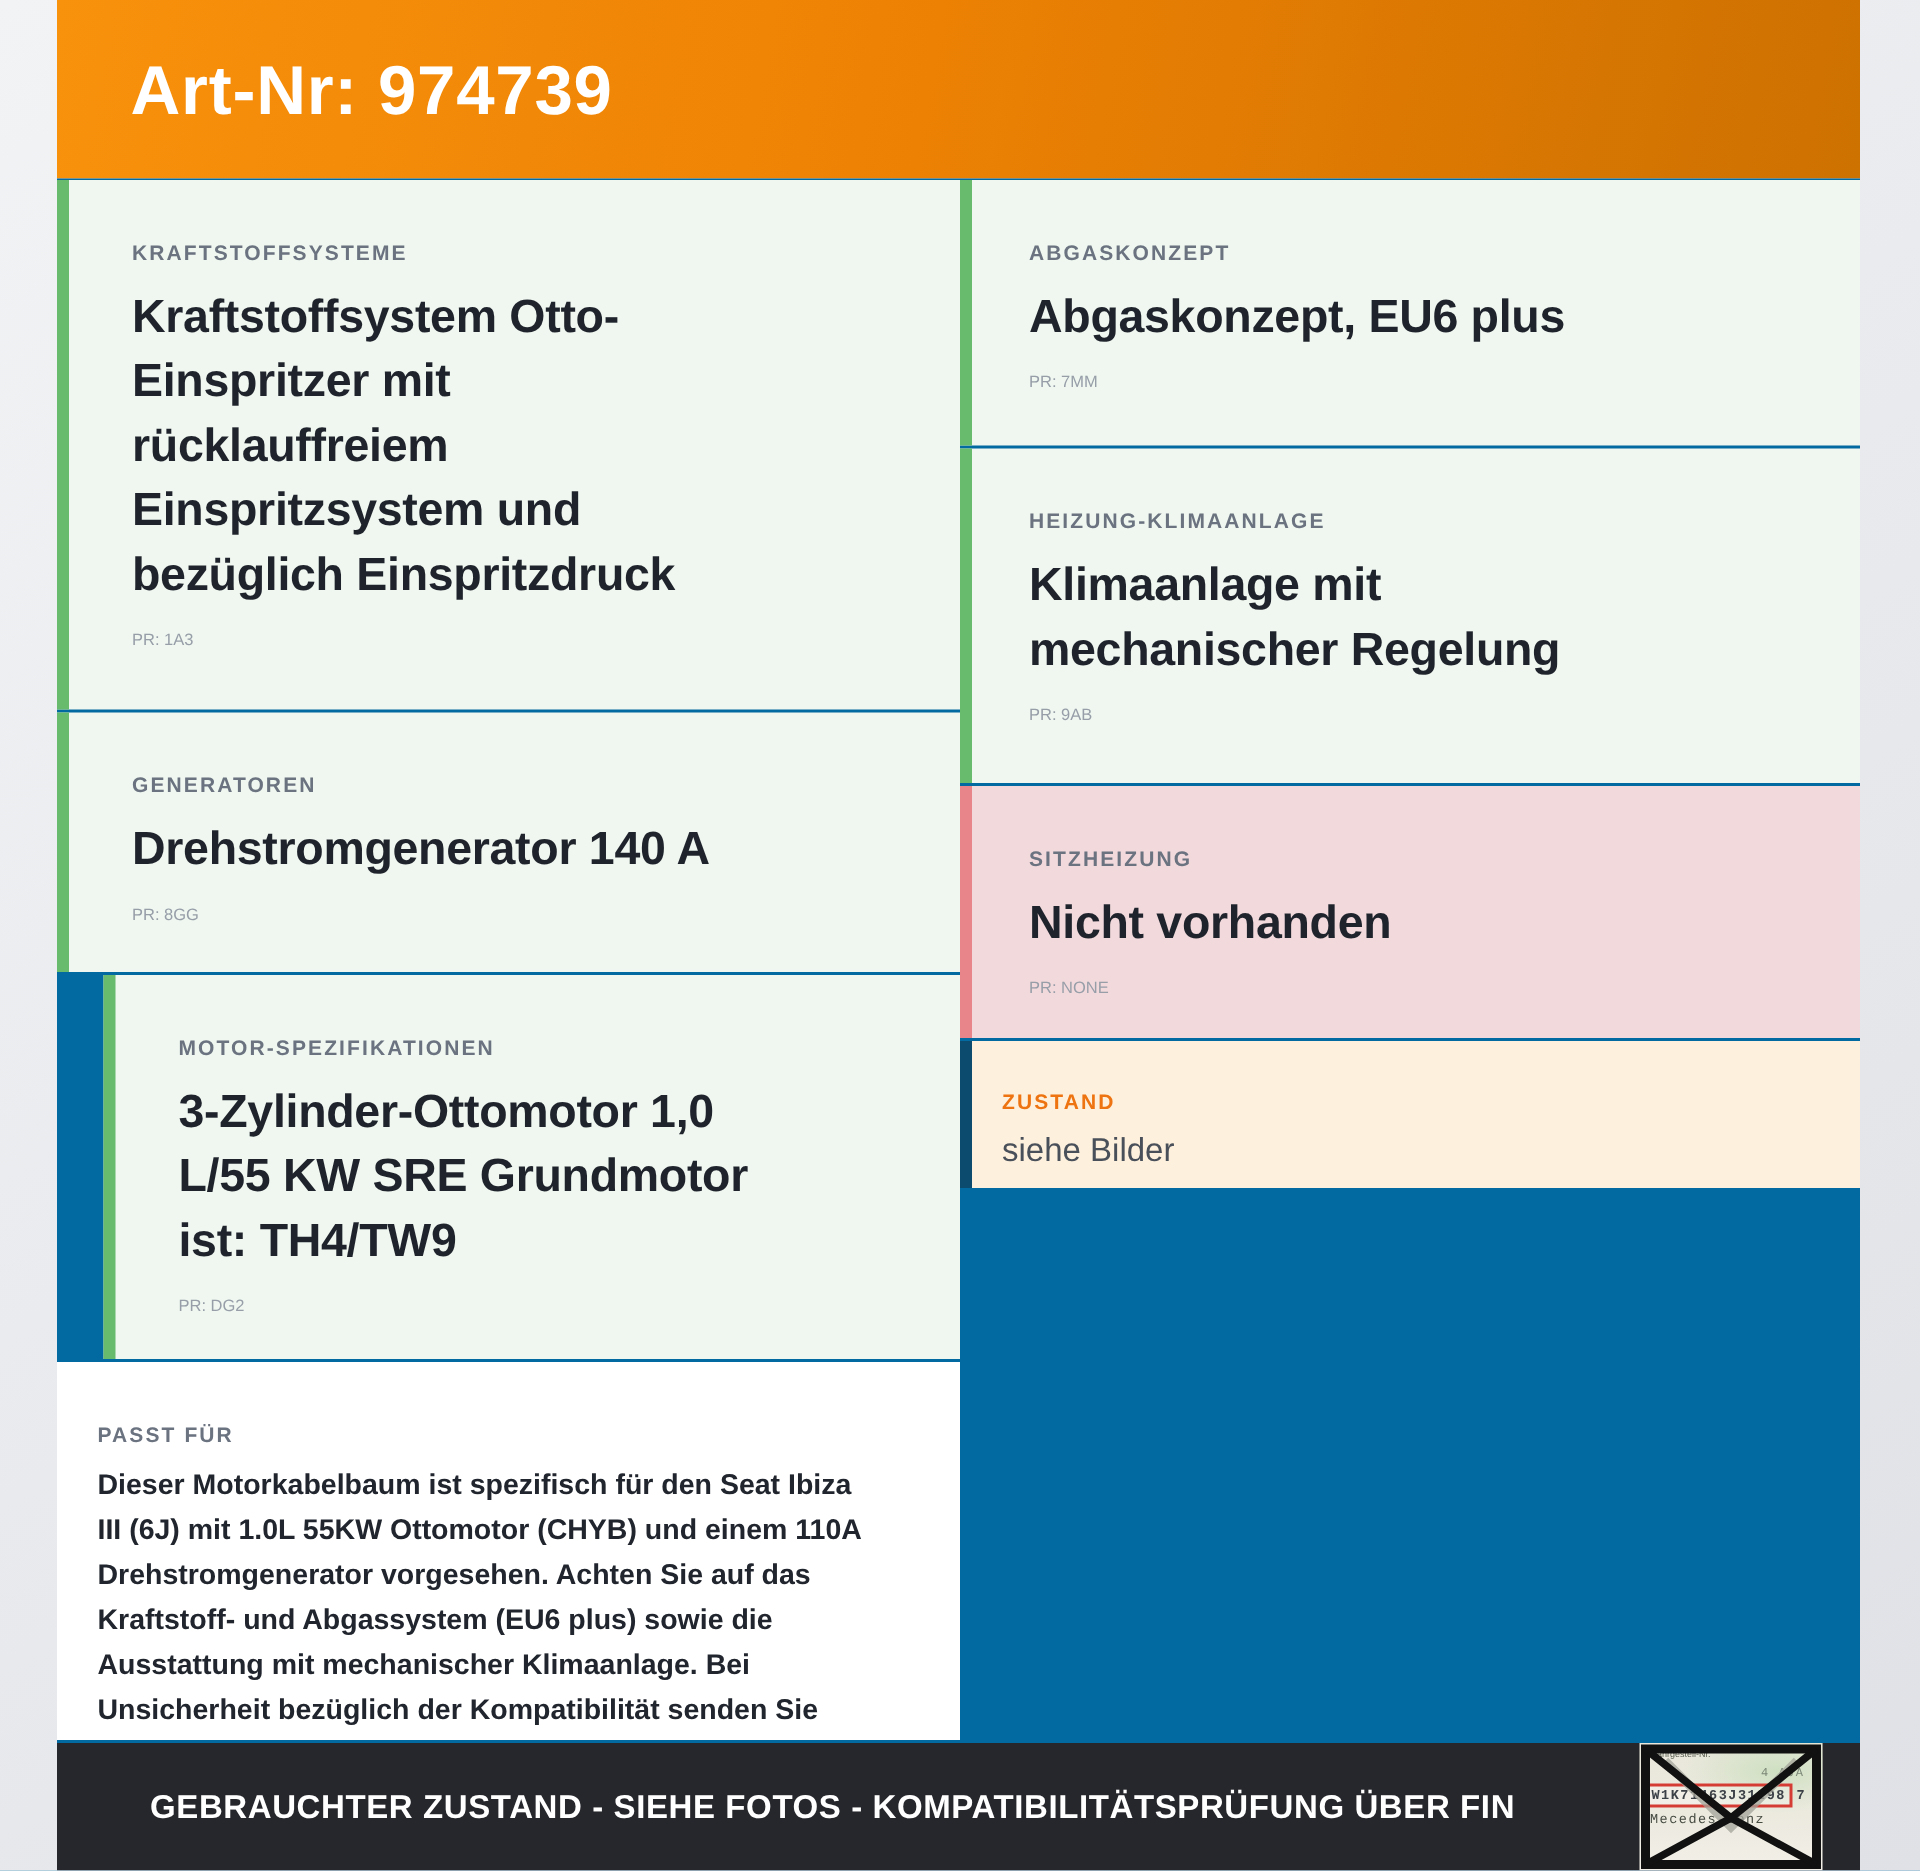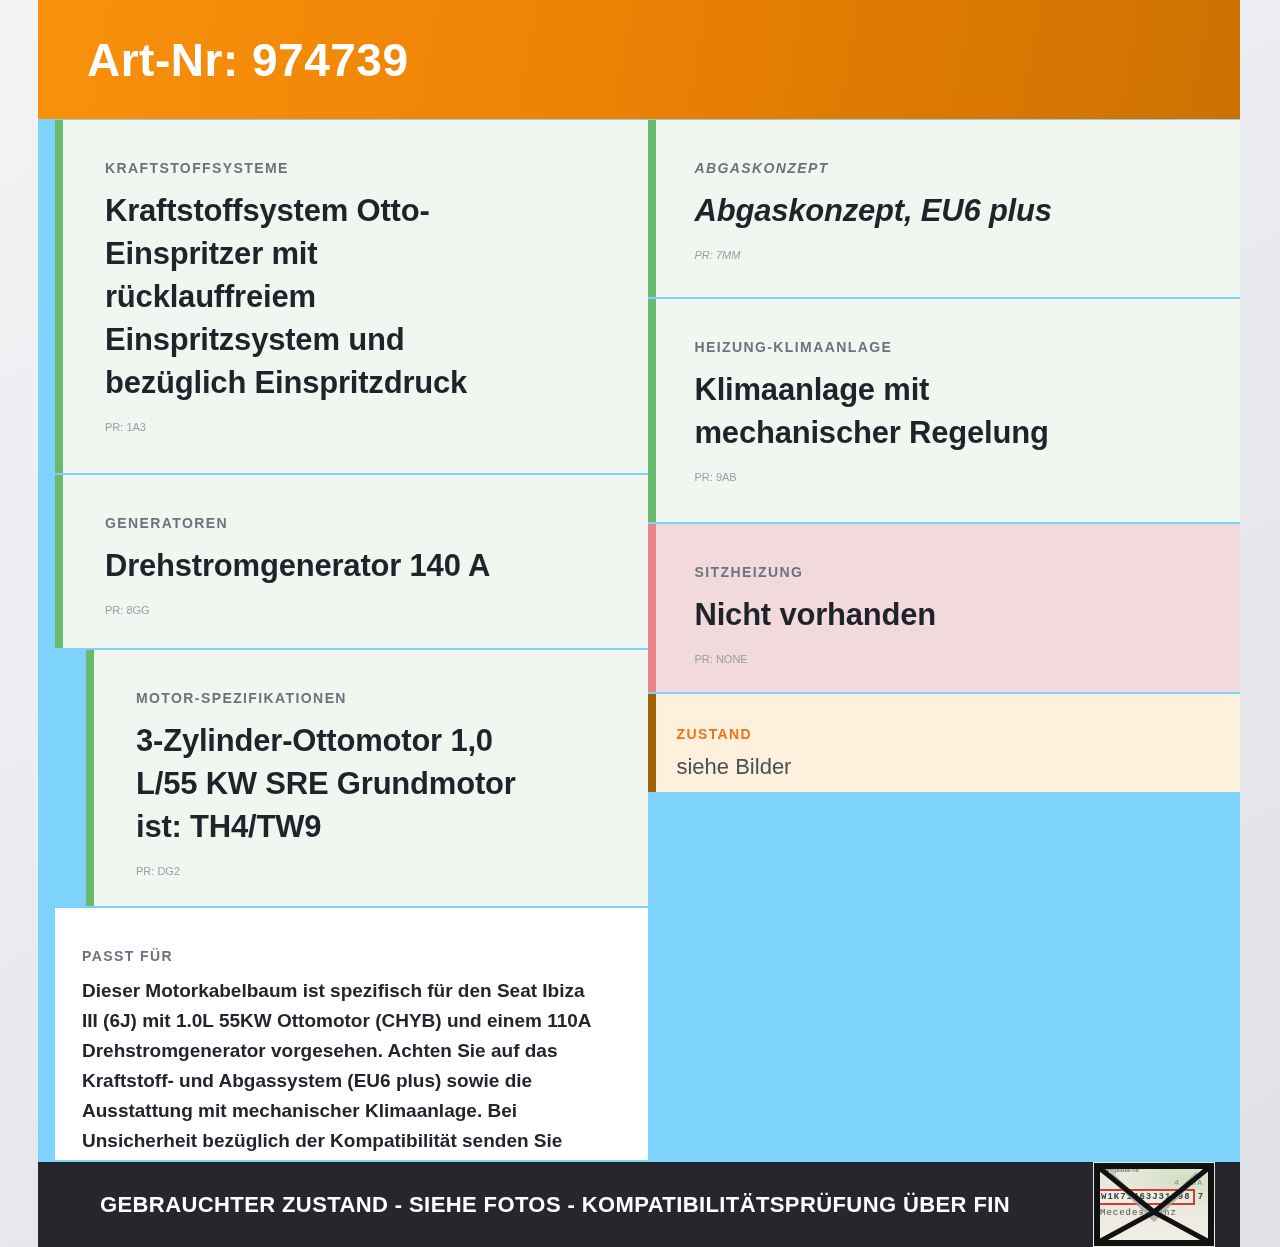--- a/index.html
+++ b/index.html
@@ -28,36 +28,35 @@
   }
   .header h1 {
     color: #ffffff;
     font-size: 46px;
     font-weight: 700;
     letter-spacing: 0.5px;
   }
   
   .main {
     flex: 1 1 auto;
-    background: #7dd3fc;
+    background: #0369a1;
     display: flex;
     padding-top: 1px;
     overflow: hidden;
-    padding-left: 17px;
   }
   .col { display: flex; flex-direction: column; gap: 2px; }
   .col-left  { width: 602px; }
   .col-right { width: 600px; }
   .card {
     overflow: hidden;
     flex: 0 0 auto;
   }
   .card.green { background: #eff7f0; border-left: 8px solid #68ba6c; }
   .card.pink  { background: #f2d9dc; border-left: 8px solid #e7858b; }
-  .card.cream { background: #fdf0dc; border-left: 8px solid #a16207; }
+  .card.cream { background: #fdf0dc; border-left: 8px solid #0c4a6e; }
   .card.plain { background: #ffffff; }
   .col-left  .card { padding: 40px 40px 0 42px; }
   .col-right .card { padding: 40px 30px 0 38px; }
   .col-left  .card.plain { padding: 40px 30px 0 27px; }
   .col-right .card.cream { padding: 32px 30px 0 20px; }
 
   .card-label {
     font-size: 14px;
     font-weight: 700;
     letter-spacing: 1.4px;
@@ -92,21 +91,21 @@
     margin-top: 12px;
     font-size: 22px;
     font-weight: 500;
     color: #4a505a;
   }
   
   .lc0 { height: 353px; }
   .lc1 { height: 173px; }
   .lc2 { height: 256px; margin-left: 31px; }
   .lc3 { height: 252px; }
-  .rc0 { height: 177px; font-style: italic; }
+  .rc0 { height: 177px; }
   .rc1 { height: 223px; }
   .rc2 { height: 168px; }
   .rc3 { height: 98px;  }
   
   .footer {
     position: relative;
     flex: 0 0 85px;
     height: 85px;
     background: #26272c;
     display: flex;

